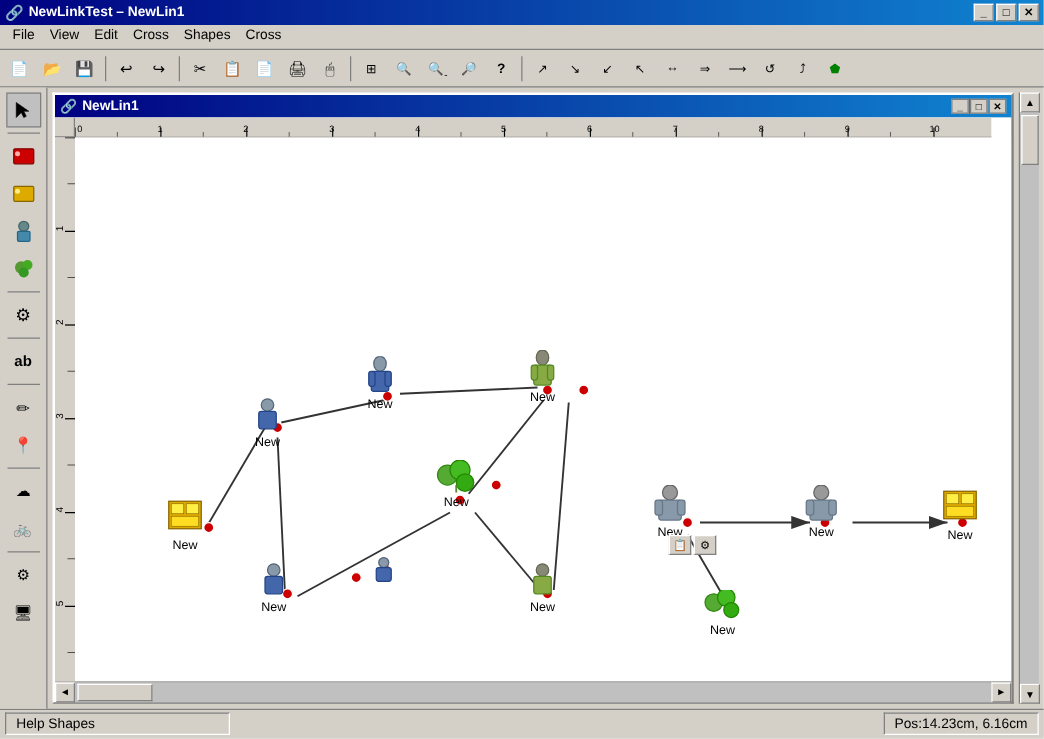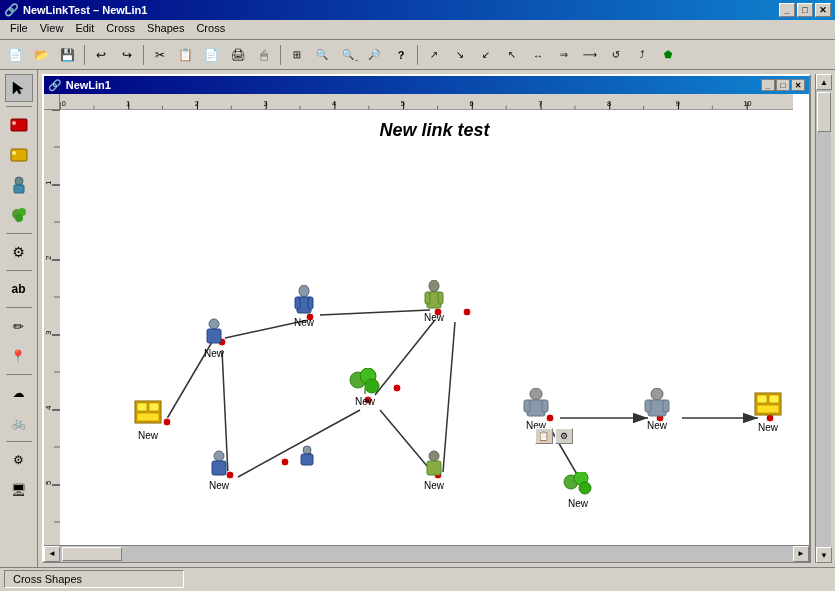--- a/index.html
+++ b/index.html
@@ -410,21 +410,20 @@
           <line x1="10" y1="112" x2="16" y2="112" stroke="black" stroke-width="0.5"></line>
           <line x1="10" y1="187" x2="16" y2="187" stroke="black" stroke-width="0.5"></line>
           <line x1="10" y1="262" x2="16" y2="262" stroke="black" stroke-width="0.5"></line>
           <line x1="10" y1="337" x2="16" y2="337" stroke="black" stroke-width="0.5"></line>
           <line x1="10" y1="412" x2="16" y2="412" stroke="black" stroke-width="0.5"></line>
         </svg>
       </div>
 
       <div class="canvas-area">
 
-        <div style="position:absolute; top:10px; left:0; right:0; text-align:center; font-size:18px; font-weight:bold; font-style:italic; font-family: Arial, sans-serif;">New link test</div>
 
         <svg class="canvas-svg">
 
           <line x1="165" y1="228" x2="248" y2="210" stroke="#333" stroke-width="1.5"></line>
 
           <line x1="260" y1="205" x2="370" y2="200" stroke="#333" stroke-width="1.5"></line>
 
           <line x1="375" y1="210" x2="315" y2="285" stroke="#333" stroke-width="1.5"></line>
 
           <line x1="300" y1="300" x2="178" y2="367" stroke="#333" stroke-width="1.5"></line>
@@ -608,16 +607,17 @@
   <div style="width:16px; display:flex; flex-direction:column; background:#d4d0c8; border-left:1px solid #808080; margin:4px 4px 4px 0;">
     <div style="width:16px; height:16px; background:#d4d0c8; border:1px solid #808080; border-top-color:white; border-left-color:white; display:flex; align-items:center; justify-content:center; font-size:8px; cursor:pointer;">▲</div>
     <div style="flex:1; background:#c0c0c0; position:relative;">
       <div style="width:14px; height:40px; background:#d4d0c8; border:1px solid #808080; border-top-color:white; border-left-color:white; position:absolute; top:2px; left:1px;"></div>
     </div>
     <div style="width:16px; height:16px; background:#d4d0c8; border:1px solid #808080; border-top-color:white; border-left-color:white; display:flex; align-items:center; justify-content:center; font-size:8px; cursor:pointer;">▼</div>
   </div>
 </div>
 
 <div class="status-bar">
-  <div class="status-section" style="flex:1; max-width:180px;">Cross Shapes</div>
+  <div class="status-section" style="flex:1; max-width:180px;">Help Shapes</div>
   <div style="flex:1;"></div>
   <div style="width:8px;"></div>
+  <div class="status-section">Pos:14.23cm, 6.16cm</div>
 </div>
 
 </body></html>

